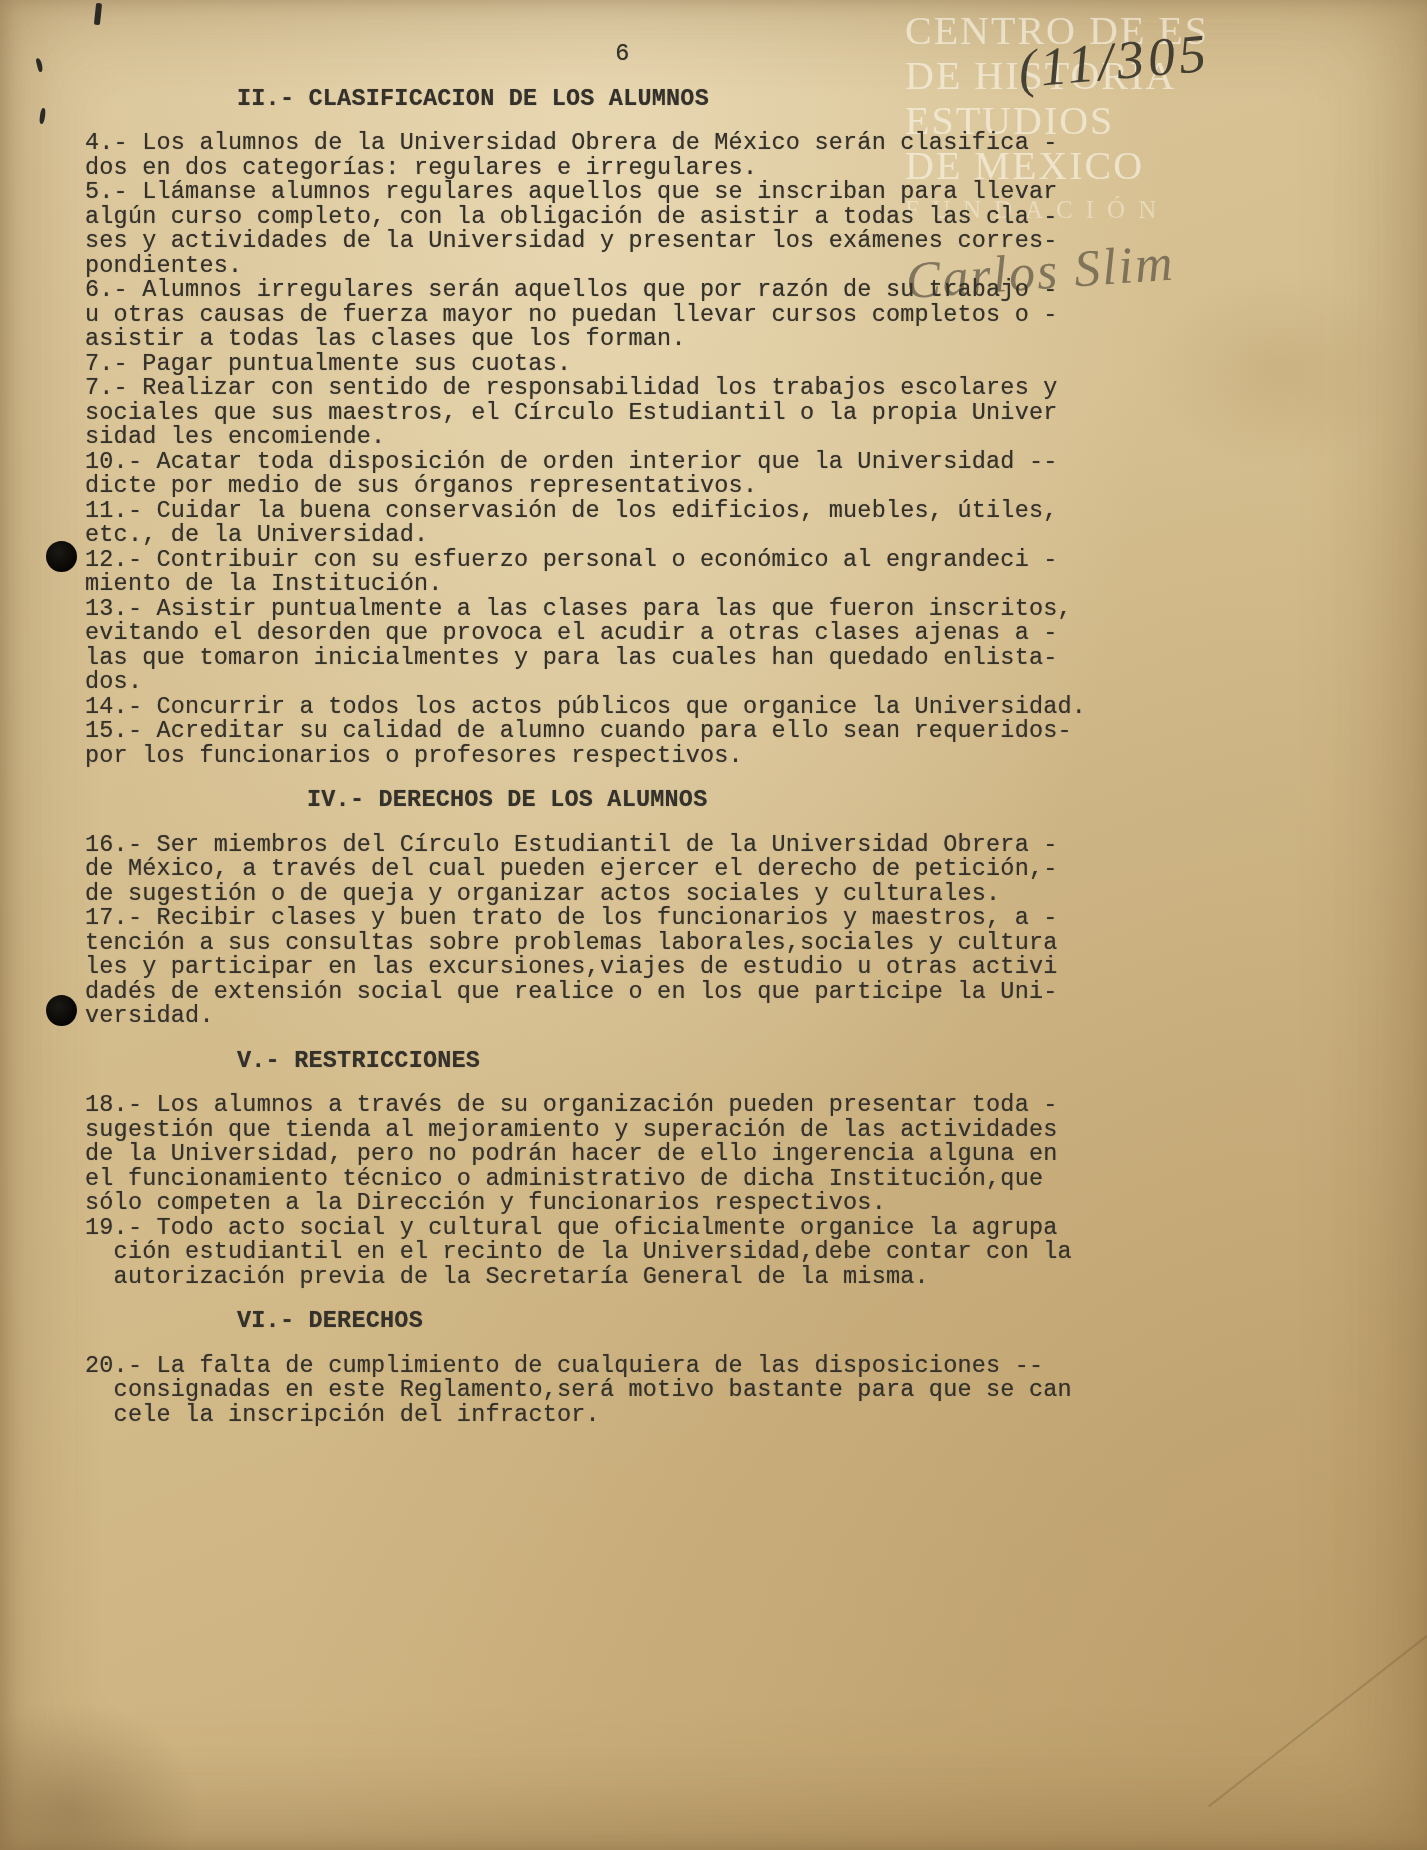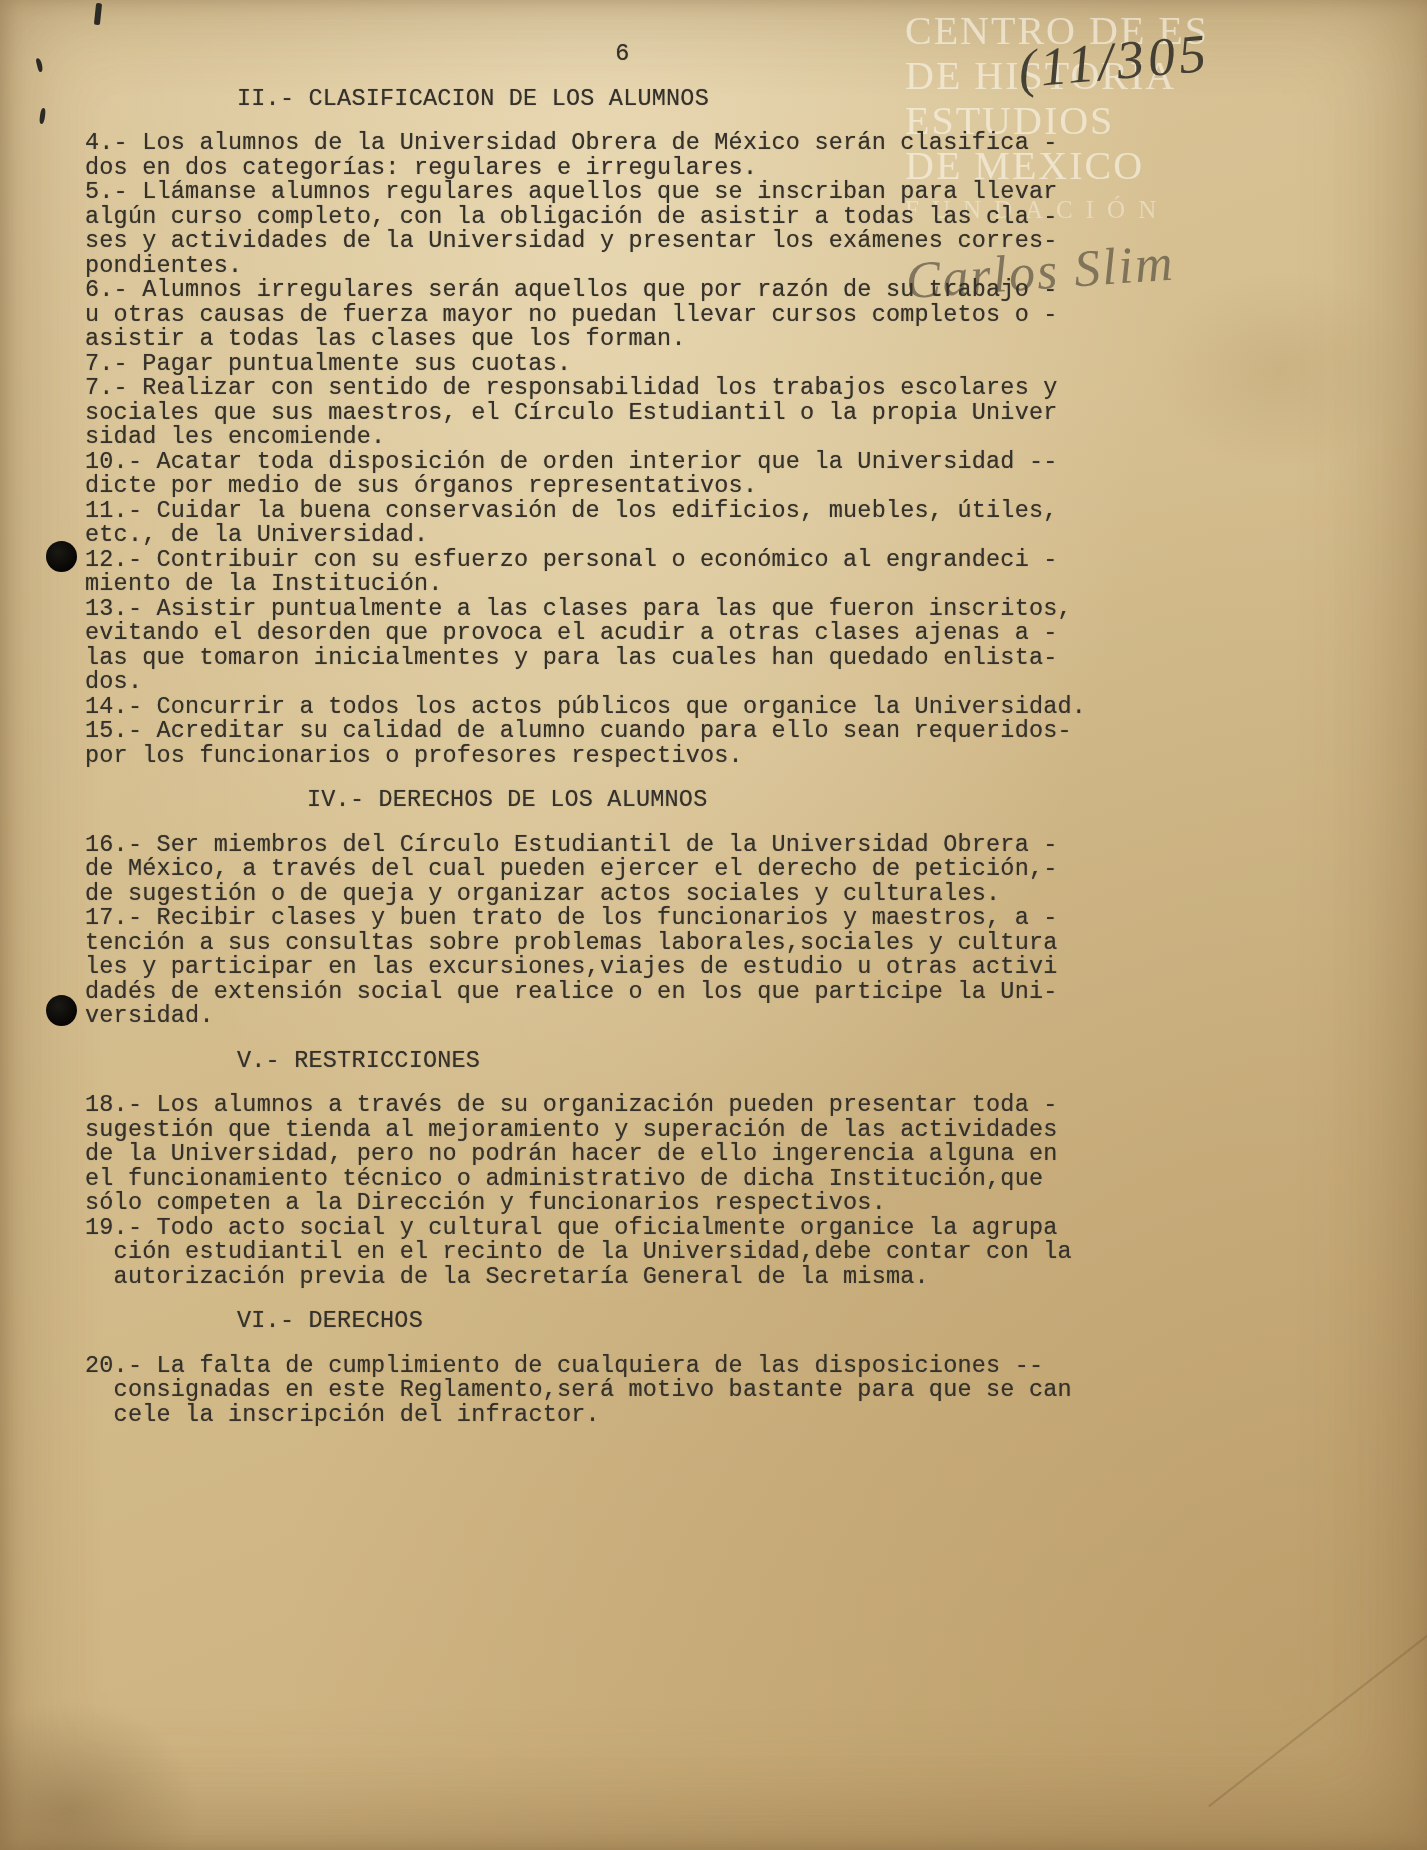--- a/index.html
+++ b/index.html
@@ -33,21 +33,21 @@
     text-shadow: 0 0 1px rgba(52,49,42,0.55);
     letter-spacing: 0.2px;
   }
   .page-number {
     display: block;
     text-align: center;
     margin: 0 0 16px 0;
   }
   .section .heading {
     font-size: 23.5px;
-    font-weight: normal;
+    font-weight: bold;
     margin: 20px 0 20px 152px;
     line-height: 24.5px;
   }
   .section[data-idx="2"] .heading { margin-left: 222px; }
   .para { margin: 0; white-space: pre-wrap; }
 
   
   .watermark {
     position: absolute;
     top: 8px; right: 218px;

